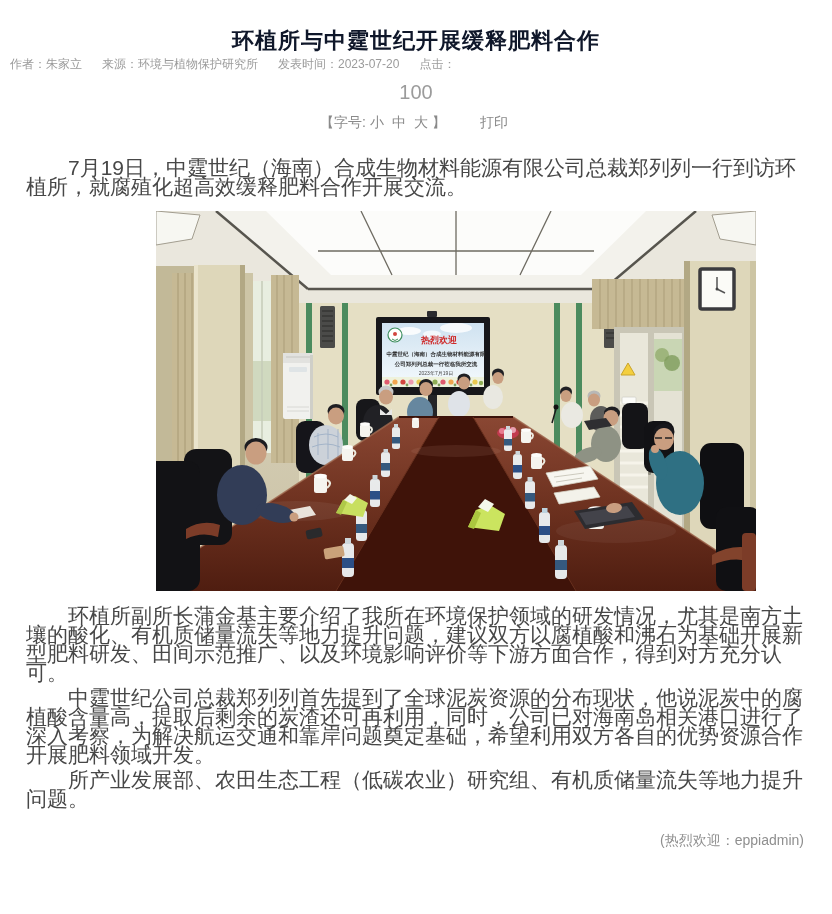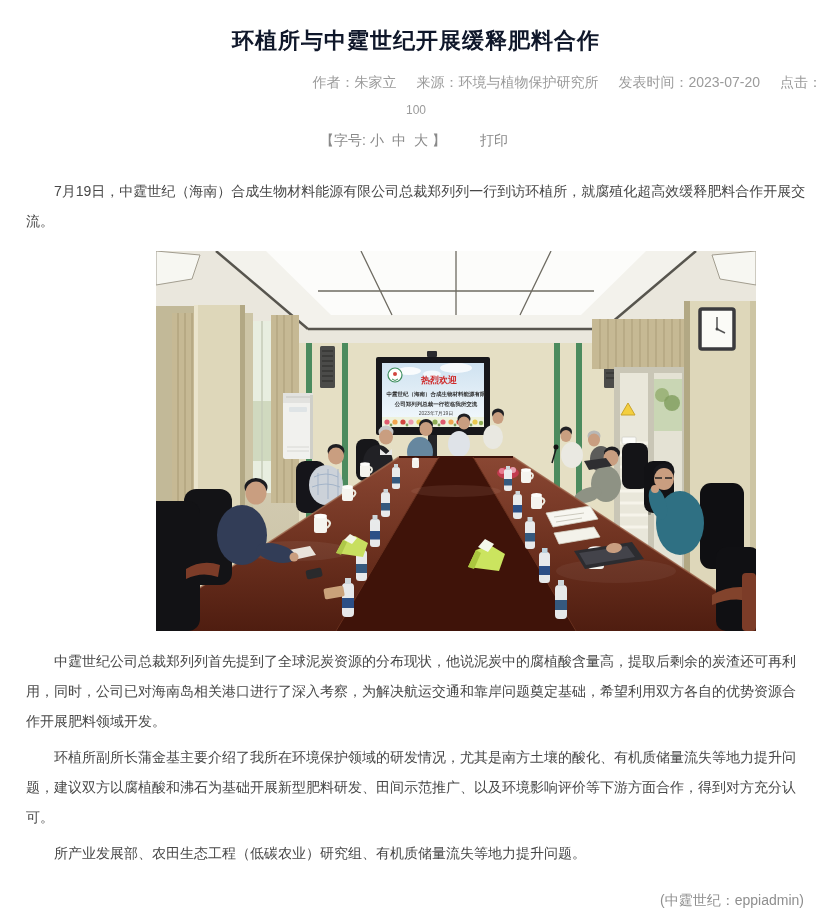--- a/index.html
+++ b/index.html
@@ -7,34 +7,34 @@
     width:832px;height:914px;background:#ffffff;overflow:hidden;
     font-family:"Liberation Sans","DejaVu Sans",sans-serif;
     position:relative;
   }
   .page{width:832px;height:914px;}
   h1.article-title{
     margin:28px 40px 0;text-align:center;
     font-size:22px;line-height:26px;font-weight:bold;color:#0f172a;letter-spacing:1px;
   }
   .meta-line{
-    margin-top:18px;text-align:right;color:#9b9b9b;font-size:14px;line-height:20px;
+    text-align:left;color:#9b9b9b;font-size:12px;line-height:20px;
   }
   .meta-line span{margin:0 10px;}
   .meta-hits{
-    margin-top:8px;text-align:center;color:#9b9b9b;font-size:12px;line-height:20px;
+    margin-top:8px;text-align:center;color:#9b9b9b;font-size:20px;line-height:20px;
   }
   .font-toolbar{
     margin-top:10px;text-align:center;color:#8a8a8a;font-size:14px;line-height:20px;
   }
   .font-toolbar a{color:#8a8a8a;text-decoration:none;margin:0 4px;cursor:pointer;}
   .font-toolbar .print-link{margin-left:34px;}
   .article-body{margin-top:26px;padding:0 26px;}
   .article-body p{
-    margin:0 0 6px;font-size:14px;line-height:30px;color:#474747;
+    margin:0 0 6px;font-size:21px;line-height:19px;color:#474747;
     text-indent:2em;text-align:left;
   }
   figure.article-photo{
     margin:15px auto 15px;width:520px;height:380px;padding:0;display:block;
   }
   figure.article-photo svg{display:block;}
   .editor-note{
     margin-top:22px;padding-right:28px;text-align:right;
     color:#8f8f8f;font-size:14px;line-height:20px;
   }
@@ -416,20 +416,20 @@
         <g>
           <rect x="-14" y="250" width="58" height="130" rx="12" fill="#121215"></rect>
           <path d="M30,318 q16,-10 34,-4 l-2,12 q-16,-6 -32,2 z" fill="#7c3c28"></path>
           <rect x="560" y="296" width="44" height="84" rx="10" fill="#101013"></rect>
           <path d="M556,344 q20,-12 44,-6 l0,14 q-22,-8 -44,2 z" fill="#82432c"></path>
           <rect x="586" y="322" width="14" height="58" rx="4" fill="#7c3c28"></rect>
         </g>
       </svg>
     </figure>
 
+    <p>环植所副所长蒲金基主要介绍了我所在环境保护领域的研发情况，尤其是南方土壤的酸化、有机质储量流失等地力提升问题，建议双方以腐植酸和沸石为基础开展新型肥料研发、田间示范推广、以及环境影响评价等下游方面合作，得到对方充分认可。</p>
     <p>中霆世纪公司总裁郑列列首先提到了全球泥炭资源的分布现状，他说泥炭中的腐植酸含量高，提取后剩余的炭渣还可再利用，同时，公司已对海南岛相关港口进行了深入考察，为解决航运交通和靠岸问题奠定基础，希望利用双方各自的优势资源合作开展肥料领域开发。</p>
-    <p>环植所副所长蒲金基主要介绍了我所在环境保护领域的研发情况，尤其是南方土壤的酸化、有机质储量流失等地力提升问题，建议双方以腐植酸和沸石为基础开展新型肥料研发、田间示范推广、以及环境影响评价等下游方面合作，得到对方充分认可。</p>
     <p>所产业发展部、农田生态工程（低碳农业）研究组、有机质储量流失等地力提升问题。</p>
   </div>
 
-  <div class="editor-note">(中霆世纪：eppiadmin)</div>
+  <div class="editor-note">(热烈欢迎：eppiadmin)</div>
 
 </div>
 
 </body></html>

